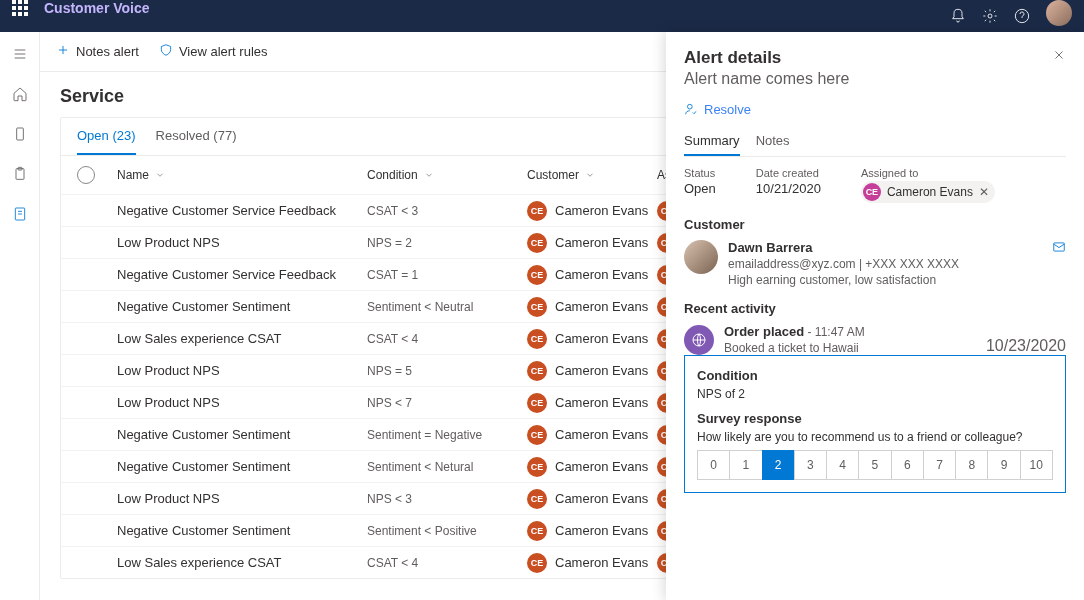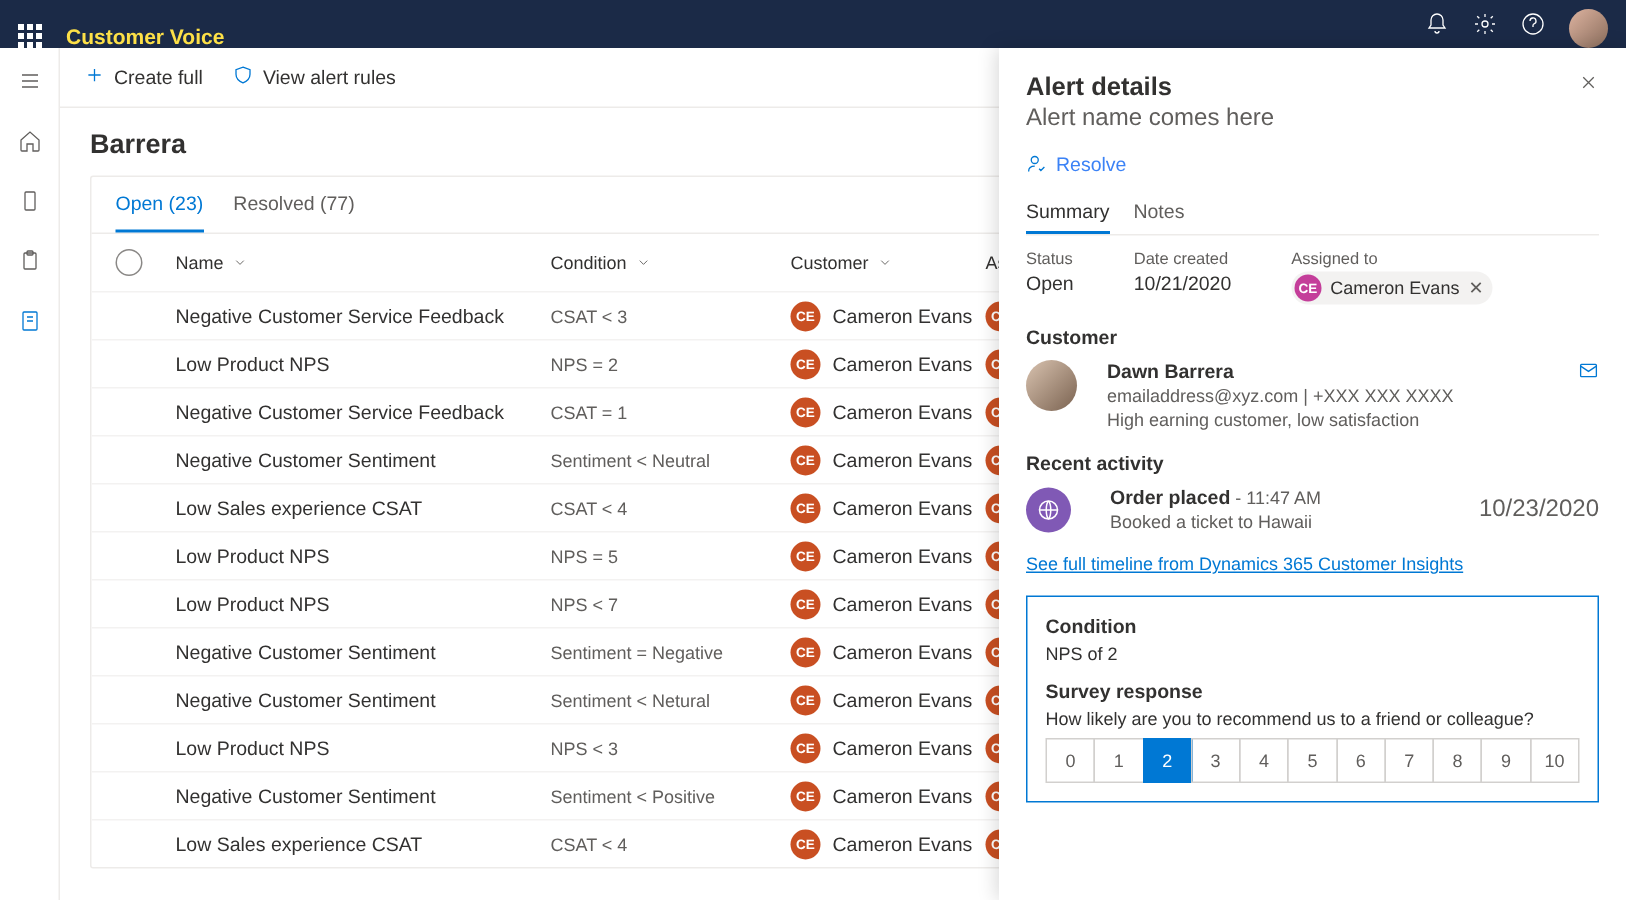--- a/index.html
+++ b/index.html
@@ -1,17 +1,17 @@
 <!DOCTYPE html>
 <html><head>
 <meta charset="utf-8">
 <style>
 *{box-sizing:border-box;margin:0;padding:0;font-family:"Segoe UI",Arial,sans-serif}
 body{background:#fff;color:#323130;font-size:13px;overflow:hidden}
-.top-bar{height:32px;background:#1b2a47;color:#fde047;display:flex;align-items:flex-end;padding:0 12px}
+.top-bar{height:32px;background:#1b2a47;color:#c4b5fd;display:flex;align-items:flex-start;padding:0 12px}
 .waffle{width:16px;height:16px;display:grid;grid-template-columns:repeat(3,4px);grid-template-rows:repeat(3,4px);gap:2px;cursor:pointer}
 .waffle span{background:#fff;width:4px;height:4px}
 .app-title{margin-left:16px;font-weight:600;font-size:14px}
 .top-spacer{flex:1}
 .top-icon{width:32px;height:32px;display:flex;align-items:center;justify-content:center;cursor:pointer;color:#fff}
 .top-icon svg{width:16px;height:16px;fill:none;stroke:#fff;stroke-width:1.3}
 .avatar{width:26px;height:26px;border-radius:50%;background:linear-gradient(135deg,#ddb3a0,#8a6d5c);margin-left:8px;cursor:pointer}
 .shell{display:flex;height:568px}
 .rail{width:40px;border-right:1px solid #edebe9;display:flex;flex-direction:column;align-items:center;padding-top:8px;gap:12px;background:#fff}
 .rail-btn{width:32px;height:28px;display:flex;align-items:center;justify-content:center;cursor:pointer;color:#605e5c}
@@ -58,27 +58,27 @@
 .ptabs{display:flex;gap:16px;border-bottom:1px solid #edebe9;margin-bottom:10px}
 .ptab{padding:6px 0;cursor:pointer;color:#605e5c;font-size:13px}
 .ptab.active{color:#323130;border-bottom:2px solid #0078d4}
 .meta-row{display:flex;gap:40px;margin-bottom:6px}
 .meta-lbl{color:#605e5c;font-size:11px;margin-bottom:2px}
 .meta-val{font-size:13px}
 .assignee-pill{display:inline-flex;align-items:center;background:#f3f2f1;border-radius:12px;padding:2px 6px 2px 2px;font-size:12px;gap:6px}
 .assignee-pill .ce-badge{width:18px;height:18px;margin:0;background:#c43e9a}
 .assignee-pill .rm{color:#605e5c;cursor:pointer;font-size:12px}
 .section-h{font-weight:600;font-size:13px;margin:14px 0 8px}
-.cust-row{display:flex;gap:20px;align-items:flex-start}
+.cust-row{display:flex;gap:10px;align-items:flex-start}
 .cust-av{width:34px;height:34px;border-radius:50%;background:linear-gradient(135deg,#d9c3b0,#7a6250)}
 .cust-name{font-weight:600;font-size:13px}
 .cust-line{color:#605e5c;font-size:12px;margin-top:2px}
 .mail-ic{margin-left:auto;color:#0078d4;cursor:pointer}
 .mail-ic svg{width:14px;height:14px;fill:none;stroke:currentColor;stroke-width:1.5}
-.act-row{display:flex;gap:26px;align-items:center;margin-top:6px}
+.act-row{display:flex;gap:10px;align-items:flex-end;margin-top:6px}
 .act-ic{width:30px;height:30px;border-radius:50%;background:#8059b5;display:flex;align-items:center;justify-content:center;color:#fff}
 .act-ic svg{width:16px;height:16px;fill:none;stroke:#fff;stroke-width:1.5}
 .act-title{font-size:13px}
 .act-title b{font-weight:600}
 .act-time{color:#605e5c;font-size:12px}
 .act-date{margin-left:auto;color:#605e5c;font-size:16px}
 .timeline-link{color:#0078d4;text-decoration:underline;font-size:12px;display:inline-block;margin:14px 0;cursor:pointer}
 .cond-box{border:1px solid #0078d4;padding:12px}
 .cond-h{font-weight:600;font-size:13px;margin-bottom:4px}
 .cond-v{font-size:12px;color:#323130;margin-bottom:10px}
@@ -155,32 +155,32 @@
         </svg>
       </div>
   </div>
 
   <div class="main">
     <div class="cmd-bar">
       <div class="cmd-btn">
         <span class="ic"><svg viewBox="0 0 24 24">
               <path d="M12 5v14M5 12h14"></path>
             </svg></span>
-        <span>Create full</span>
+        <span>Notes alert</span>
       </div>
       <div class="cmd-btn">
         <span class="ic"><svg viewBox="0 0 24 24">
               <path d="M12 3l8 3v5c0 5-3.5 8-8 10-4.5-2-8-5-8-10V6l8-3z"></path>
             </svg></span>
         <span>View alert rules</span>
       </div>
     </div>
 
     <div class="page-head">
-      <div class="page-title">Barrera</div>
+      <div class="page-title">Service</div>
       <div class="head-spacer"></div>
       <div class="assigned-chip">
         <svg viewBox="0 0 24 24">
             <circle cx="12" cy="8" r="4"></circle>
             <path d="M4 21c0-4 4-6 8-6s8 2 8 6"></path>
           </svg>
         <span>Assigned t</span>
       </div>
     </div>
 
@@ -367,21 +367,20 @@
           <path d="M3 12h18M12 3c3 3 3 15 0 18M12 3c-3 3-3 15 0 18"></path>
         </svg>
       </div>
     <div>
       <div class="act-title"><b>Order placed</b><span class="act-time"> - 11:47 AM</span></div>
       <div class="cust-line">Booked a ticket to Hawaii</div>
     </div>
     <div class="act-date">10/23/2020</div>
   </div>
 
-  <a class="timeline-link">See full timeline from Dynamics 365 Customer Insights</a>
 
   <div class="cond-box">
     <div class="cond-h">Condition</div>
     <div class="cond-v">NPS of 2</div>
     <div class="cond-h">Survey response</div>
     <div class="q-text">How likely are you to recommend us to a friend or colleague?</div>
     <div class="nps-grid" id="nps-grid">
         <div class="nps-cell">0</div>
         <div class="nps-cell">1</div>
         <div class="nps-cell sel">2</div>

